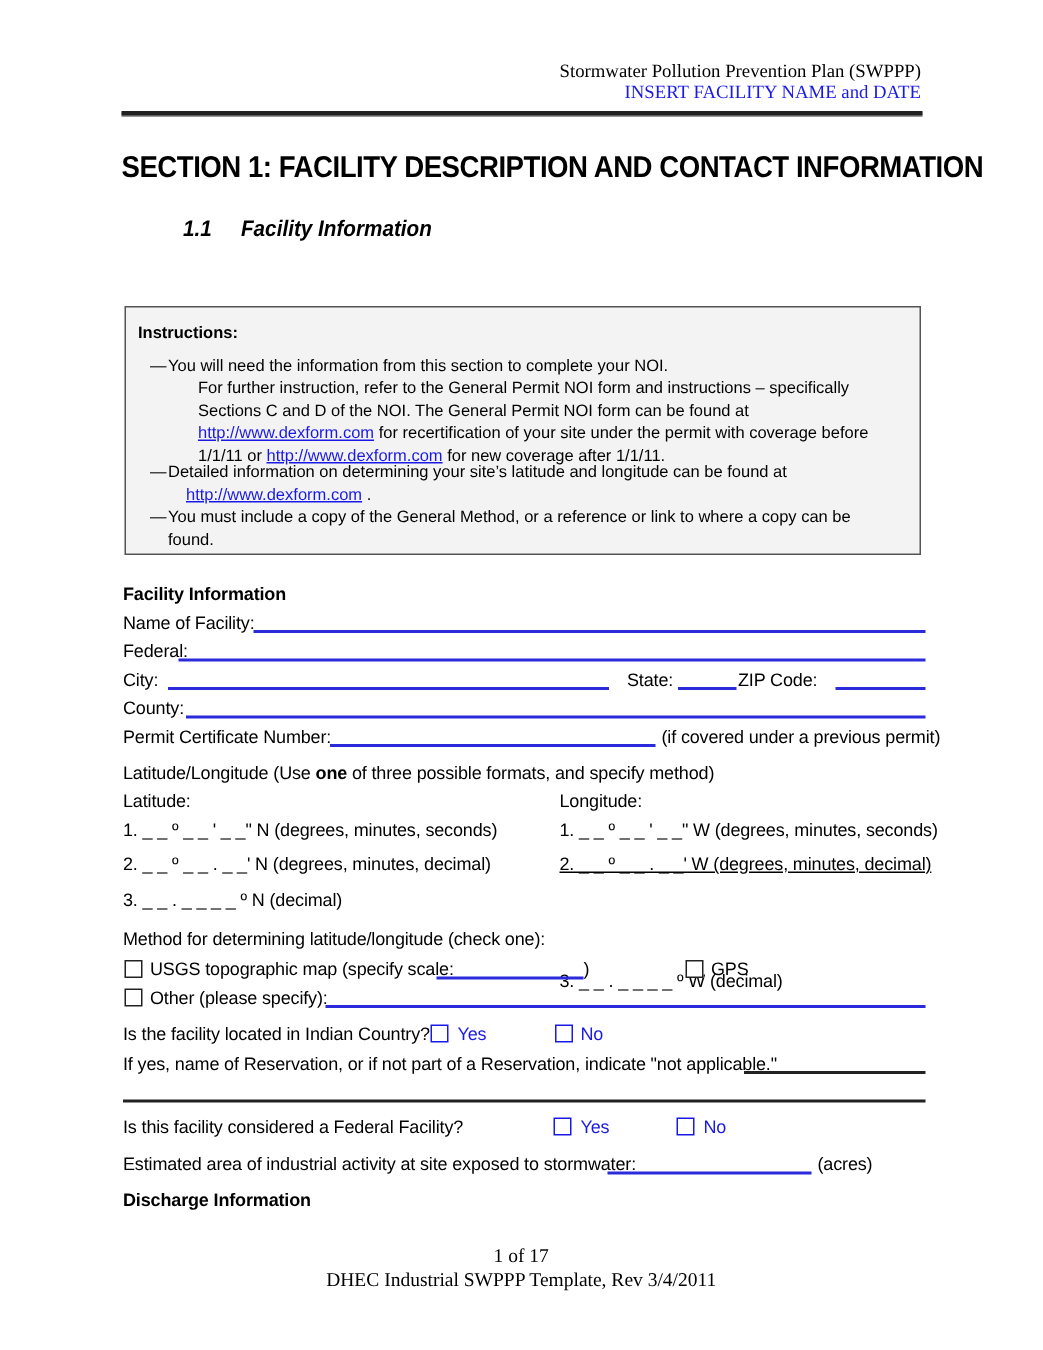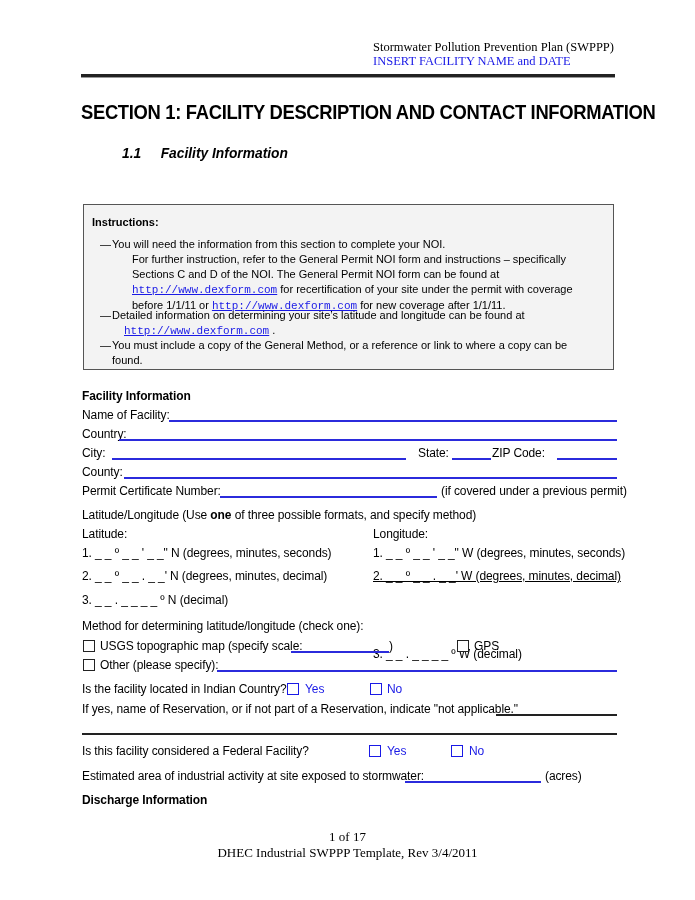--- a/index.html
+++ b/index.html
@@ -1,36 +1,36 @@
 <!DOCTYPE html>
 <html><head>
 <meta charset="utf-8">
 <style>
   html, body { margin: 0; padding: 0; background: #ffffff; }
   body { width: 695px; height: 900px; position: relative; overflow: hidden; color: #000; }
   .serif { font-family: "Liberation Serif", "DejaVu Serif", serif; }
   .sans { font-family: "Liberation Sans", "DejaVu Sans", sans-serif; }
 
   
-  .hdr { position: absolute; right: 81px; top: 40px; font-size: 12.5px; line-height: 14px; }
+  .hdr { position: absolute; right: 81px; top: 40px; text-align: right; font-size: 12.5px; line-height: 14px; }
   .hdr .l2 { color: #1a1ae6; }
   .hdr-rule { position: absolute; left: 81px; right: 80px; top: 74px; height: 3px; background: #222; box-shadow: 0 1px 0 #999; }
 
   .sec-title { position: absolute; left: 81px; top: 101px; font-size: 20px; font-weight: bold; letter-spacing: -0.35px; transform: scaleX(0.92); transform-origin: left; white-space: nowrap; }
   .sub { position: absolute; left: 122px; top: 144px; font-size: 15px; font-weight: bold; font-style: italic; transform: scaleX(0.92); transform-origin: left; white-space: nowrap; }
   .sub .num { display: inline-block; width: 42px; }
 
   
   .ibox { position: absolute; left: 83px; top: 204px; width: 531px; height: 166px; background: #f3f3f3; border: 1.5px solid #555; box-sizing: border-box; font-size: 11px; line-height: 15px; }
   .ibox .ititle { position: absolute; left: 8px; top: 10px; font-weight: bold; }
   .ibox .item { position: absolute; left: 16px; right: 14px; }
   .ibox .dash { position: absolute; left: 0; top: 0; }
   .ibox .itext { margin-left: 12px; }
   .ibox .cont { margin-left: 32px; }
-  a.lnk { color: #1a1ae6; text-decoration: underline; font-family: Liberation Mono, monospace; }
+  a.lnk { color: #1a1ae6; text-decoration: underline; }
   .blue { color: #1a1ae6; }
 
   .txt { position: absolute; font-size: 12px; line-height: 14px; white-space: nowrap; letter-spacing: -0.1px; }
   .bold { font-weight: bold; }
   .uline { position: absolute; height: 1.5px; background: #2b2bdc; }
   .kline { position: absolute; height: 1.5px; background: #222; }
   .cb { position: absolute; width: 12px; height: 12px; border: 1px solid #222; box-sizing: border-box; background: #fff; }
   .cb.b { border-color: #1a1ae6; }
 
   .footer { position: absolute; left: 0; width: 695px; text-align: center; font-size: 13px; line-height: 15px; }
@@ -65,21 +65,21 @@
     <span class="dash">—</span>
     <div class="itext">You must include a copy of the General Method, or a reference or link to where a copy can be found.</div>
   </div>
 </div>
 
 <div class="txt sans bold" style="left:82px; top:389px;">Facility Information</div>
 
 <div class="txt sans" style="left:82px; top:408px;">Name of Facility:</div>
 <div class="uline" style="left:169px; width:448px; top:420px;"></div>
 
-<div class="txt sans" style="left:82px; top:427px;">Country:</div>
+<div class="txt sans" style="left:82px; top:427px;">Federal:</div>
 <div class="uline" style="left:119px; width:498px; top:439px;"></div>
 
 <div class="txt sans" style="left:82px; top:446px;">City:</div>
 <div class="uline" style="left:112px; width:294px; top:458px;"></div>
 <div class="txt sans" style="left:418px; top:446px;">State:</div>
 <div class="uline" style="left:452px; width:39px; top:458px;"></div>
 <div class="txt sans" style="left:492px; top:446px;">ZIP Code:</div>
 <div class="uline" style="left:557px; width:60px; top:458px;"></div>
 
 <div class="txt sans" style="left:82px; top:465px;">County:</div>

